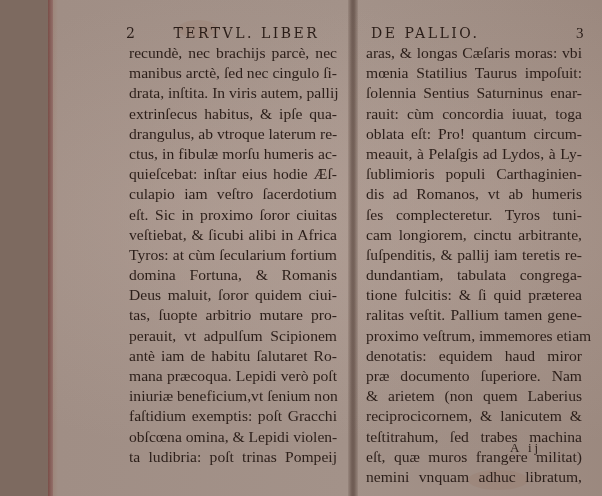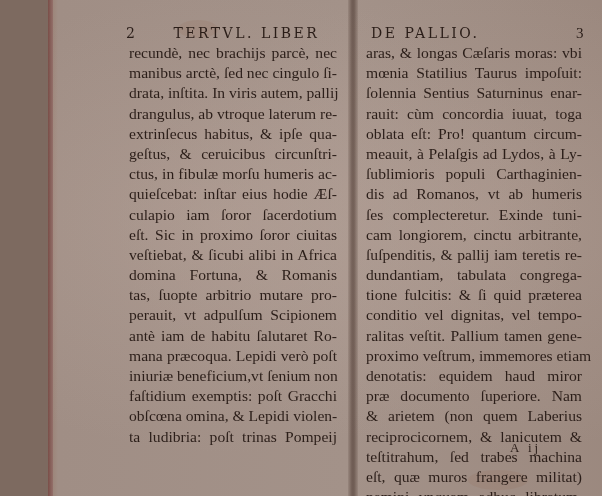--- a/index.html
+++ b/index.html
@@ -113,29 +113,30 @@
   <div class="foxing" style="left:420px;top:470px;width:60px;height:20px;"></div>
 
   <div class="page page-left">
     <div class="running-head">
       <span class="folio-inline">2</span><span class="running-title">TERTVL. LIBER</span>
     </div>
     <div class="text-block">
       <span class="line">recundè, nec brachijs parcè, nec</span>
       <span class="line">manibus arctè, ſed nec cingulo ſi-</span>
       <span class="line">drata, inſtita. In viris autem, pallij</span>
+      <span class="line">extrinſecus habitus, &amp; ipſe qua-</span>
       <span class="line">drangulus, ab vtroque laterum re-</span>
-      <span class="line">extrinſecus habitus, &amp; ipſe qua-</span>
-      <span class="line">geſtus, &amp; ceruicibus circunſtri-</span>
       <span class="line">ctus, in fibulæ morſu humeris ac-</span>
       <span class="line">quieſcebat: inſtar eius hodie Æſ-</span>
-      <span class="line">culapio iam ſoror ſacerdotium</span>
+      <span class="line">culapio iam veſtro ſacerdotium</span>
       <span class="line">eſt. Sic in proximo ſoror ciuitas</span>
       <span class="line">veſtiebat, &amp; ſicubi alibi in Africa</span>
+      <span class="line">Tyros: at cùm ſecularium fortium</span>
       <span class="line">domina Fortuna, &amp; Romanis</span>
+      <span class="line">Deus maluit, ſoror quidem ciui-</span>
       <span class="line">tas, ſuopte arbitrio mutare pro-</span>
       <span class="line">perauit, vt adpulſum Scipionem</span>
       <span class="line">antè iam de habitu ſalutaret Ro-</span>
       <span class="line">mana præcoqua. Lepidi verò poſt</span>
       <span class="line">iniuriæ beneficium,vt ſenium non</span>
       <span class="line">faſtidium exemptis: poſt Gracchi</span>
       <span class="line">obſcœna omina, &amp; Lepidi violen-</span>
       <span class="line">ta ludibria: poſt trinas Pompeij</span>
     </div>
   </div>
@@ -149,26 +150,25 @@
     <div class="folio">3</div>
     <div class="text-block">
       <span class="line">aras, &amp; longas Cæſaris moras: vbi</span>
       <span class="line">mœnia Statilius Taurus impoſuit:</span>
       <span class="line">ſolennia Sentius Saturninus enar-</span>
       <span class="line">rauit: cùm concordia iuuat, toga</span>
       <span class="line">oblata eſt: Pro! quantum circum-</span>
       <span class="line">meauit, à Pelaſgis ad Lydos, à Ly-</span>
       <span class="line">ſublimioris populi Carthaginien-</span>
       <span class="line">dis ad Romanos, vt ab humeris</span>
-      <span class="line">ſes complecteretur. Exinde tuni-</span>
+      <span class="line">ſes complecteretur. Tyros tuni-</span>
       <span class="line">cam longiorem, cinctu arbitrante,</span>
       <span class="line">ſuſpenditis, &amp; pallij iam teretis re-</span>
       <span class="line">dundantiam, tabulata congrega-</span>
       <span class="line">tione fulcitis: &amp; ſi quid præterea</span>
-      <span class="line">conditio vel dignitas, vel tempo-</span>
       <span class="line">ralitas veſtit. Pallium tamen gene-</span>
       <span class="line">proximo veſtrum, immemores etiam</span>
       <span class="line">denotatis: equidem haud miror</span>
       <span class="line">præ documento ſuperiore. Nam</span>
       <span class="line">&amp; arietem (non quem Laberius</span>
       <span class="line">reciprocicornem, &amp; lanicutem &amp;</span>
       <span class="line">teſtitrahum, ſed trabes machina</span>
       <span class="line">eſt, quæ muros frangere militat)</span>
       <span class="line">nemini vnquam adhuc libratum,</span>
     </div>

